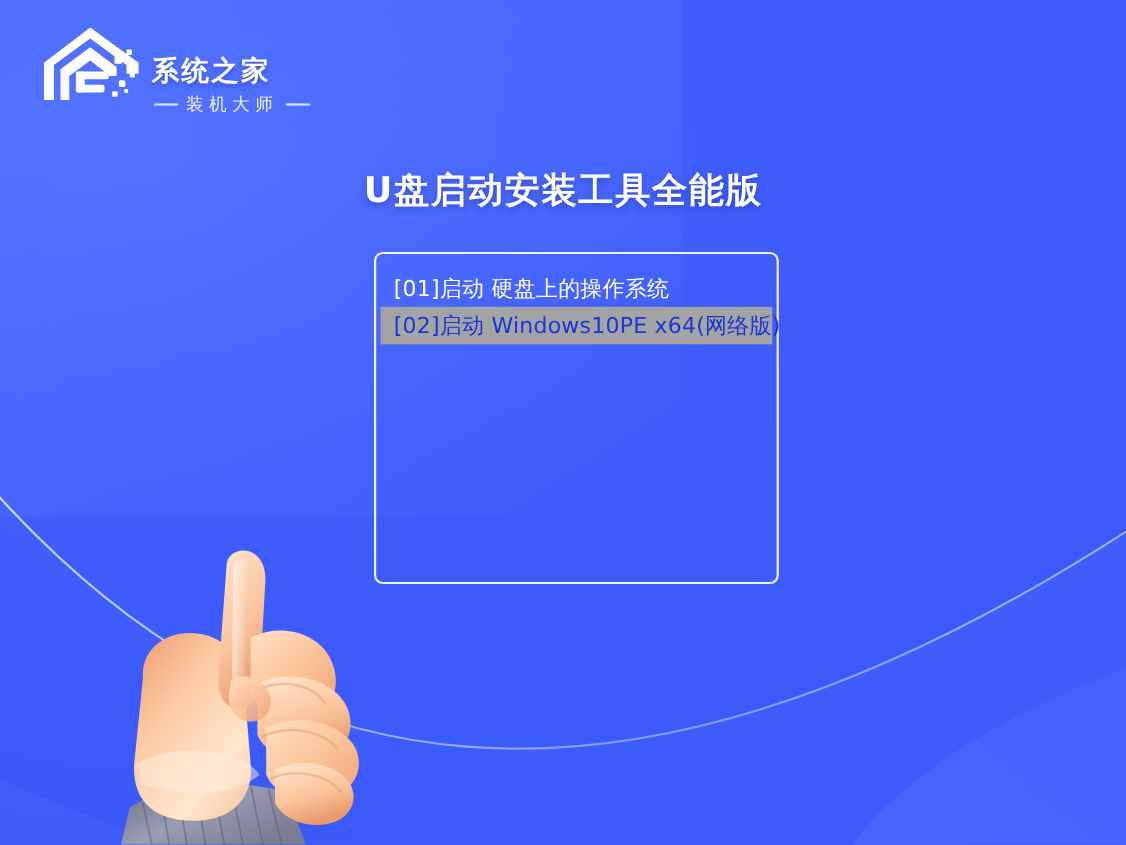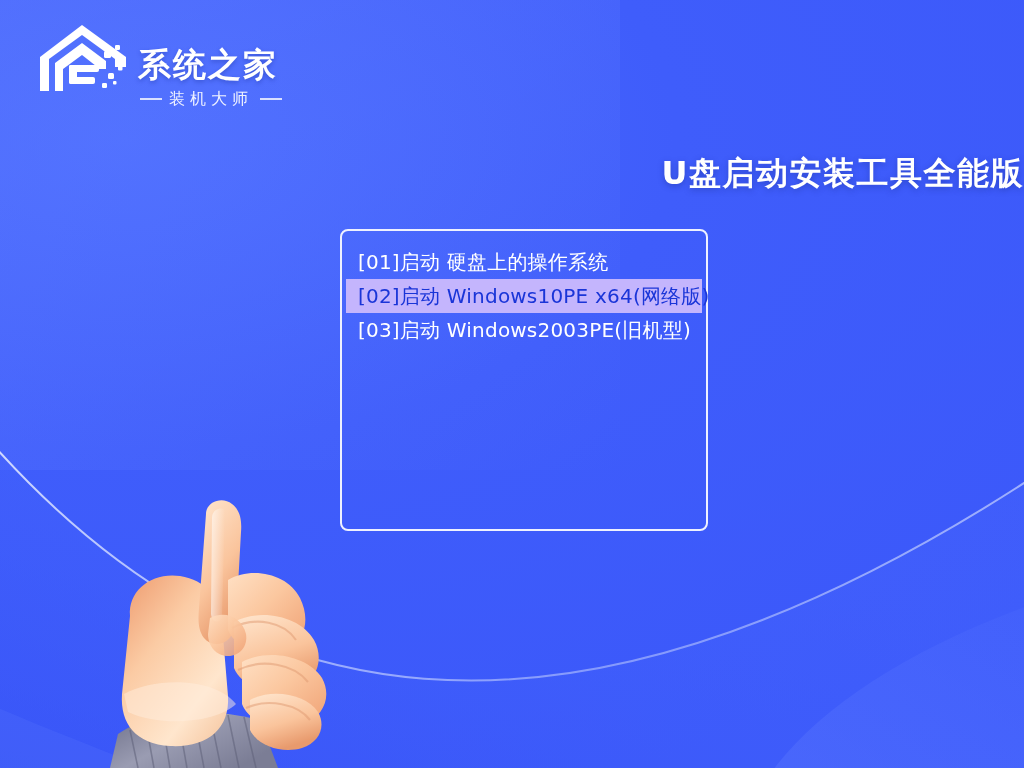--- a/index.html
+++ b/index.html
@@ -20,40 +20,40 @@
 
   
   #logo-block {
     position:absolute; left:36px; top:18px;
     width:250px; height:84px;
     display:flex; align-items:center; gap:10px;
   }
   #logo-mark { width:92px; height:78px; flex:none; }
   #logo-text-col { display:flex; flex-direction:column; justify-content:center; padding-top:2px;}
   #logo-wordmark {
-    font-size:33px; font-weight:bold; color:#ffffff;
+    font-size:25px; font-weight:bold; color:#ffffff;
     letter-spacing:2px; line-height:1.05;
     font-family:"DejaVu Sans","Liberation Sans", sans-serif;
     text-shadow:0 2px 4px rgba(20,40,140,.35);
     margin-top:36px;
   }
   #logo-sub {
     display:flex; align-items:center; gap:7px;
     margin-top:6px; padding-left:2px;
   }
   .rule { display:block; width:22px; height:2px; background:#e5e9ff; opacity:.92; }
   #logo-sub-text {
     font-size:16px; color:#eef1ff; letter-spacing:5px;
     font-family:"DejaVu Sans","Liberation Sans", sans-serif;
   }
 
   
   #page-title {
     position:absolute; left:0; top:152px; width:1024px;
-    text-align:right;
+    text-align:center;
     font-size:32px; font-weight:bold; color:#ffffff;
     letter-spacing:1.5px;
     font-family:"DejaVu Sans","Liberation Sans", sans-serif;
     text-shadow:0 2px 6px rgba(16,34,120,.35);
   }
 
   
   #boot-menu-panel {
     position:absolute; left:340px; top:229px;
     width:368px; height:302px;
@@ -66,21 +66,21 @@
     display:flex; align-items:center;
     margin:0 4px;
     padding:0 6px 0 12px;
     color:#ffffff;
     font-size:20px;
     letter-spacing:.2px;
     white-space:nowrap;
     font-family:"DejaVu Sans","Liberation Sans", sans-serif;
   }
   .menu-item.selected {
-    background:#c4b5fd;
+    background:#a3a3a3;
     color:#1a35d8;
   }
 
   
   #hand-illustration { position:absolute; left:110px; top:498px; width:300px; height:270px; }
 </style>
 </head>
 <body>
 
 <div id="bg-layer"></div>
@@ -147,21 +147,20 @@
       <span class="rule"></span>
     </div>
   </div>
 </div>
 
 <div id="page-title">U盘启动安装工具全能版</div>
 
 <div id="boot-menu-panel">
   <div class="menu-item">[01]启动 硬盘上的操作系统</div>
   <div class="menu-item selected">[02]启动 Windows10PE x64(网络版)</div>
-  <div class="menu-item">[03]启动 Windows2003PE(旧机型)</div>
 </div>
 
 <svg id="hand-illustration" viewBox="0 0 300 270">
   <defs>
     <linearGradient id="skinA" x1="0" y1="0" x2="1" y2="1">
       <stop offset="0%" stop-color="#ffe0c4"></stop>
       <stop offset="45%" stop-color="#fbc79f"></stop>
       <stop offset="100%" stop-color="#ef9f72"></stop>
     </linearGradient>
     <linearGradient id="skinB" x1="0" y1="0" x2="0.4" y2="1">

